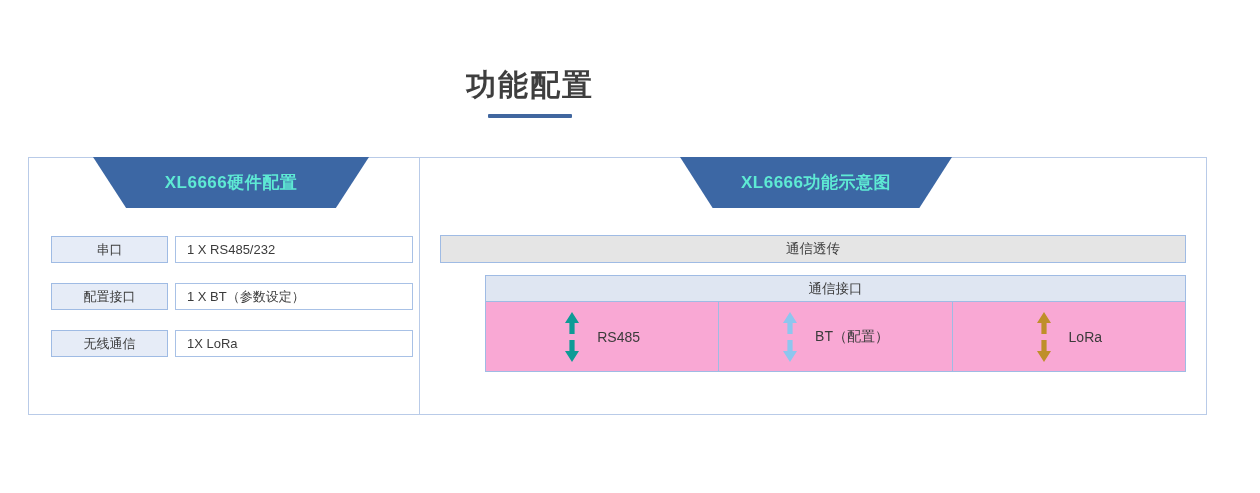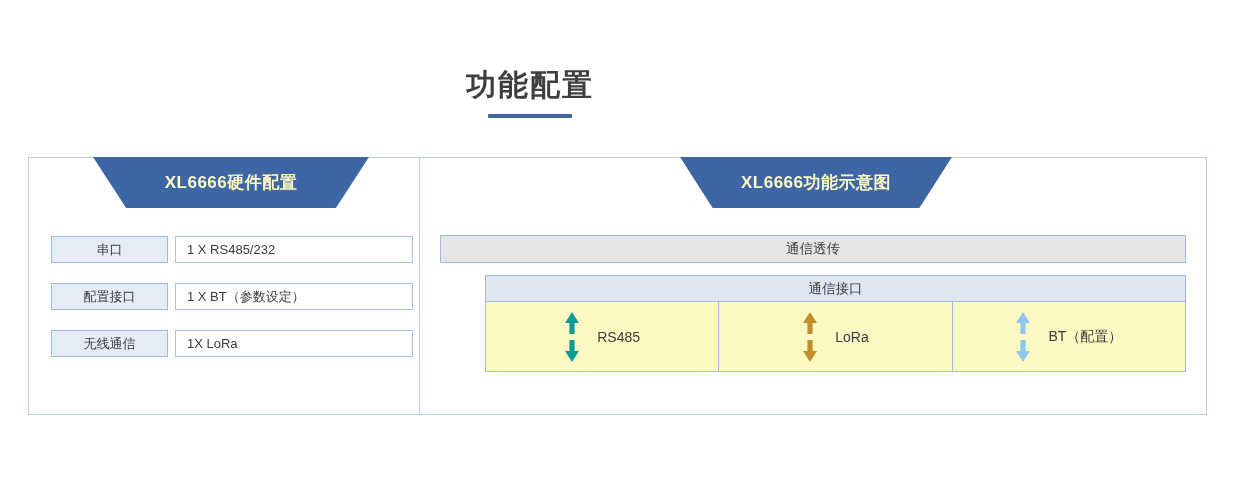--- a/index.html
+++ b/index.html
@@ -48,21 +48,21 @@
   }
   #panel-left  { left: 28px;  top: 157px; width: 405px;  height: 258px; }
   #panel-right { left: 419px; top: 157px; width: 788px;  height: 258px; }
 
   
   .banner {
     position: absolute;
     top: -1px;
     height: 51px;
     background: #3c67a4;
-    color: #fef9c3;
+    color: #5eead4;
     display: flex;
     align-items: center;
     justify-content: center;
     font-size: 17px;
     font-weight: bold;
     letter-spacing: 0.5px;
     -webkit-clip-path: polygon(0 0, 100% 0, 88% 100%, 12% 100%);
     clip-path: polygon(0 0, 100% 0, 88% 100%, 12% 100%);
   }
   #banner-left  { left: 64px;  width: 276px; }
@@ -122,21 +122,21 @@
     align-items: center;
     justify-content: center;
     font-size: 13.5px;
     color: #3b3b3b;
   }
   .bar-spacer { height: 12px; }
 
   .iface-block {
     border: 1px solid #9fbbe4;
     box-sizing: border-box;
-    background: #fef9c3;
+    background: #f9a8d4;
     margin-left: 45px;
   }
   .iface-head {
     height: 26px;
     background: #dfe6f2;
     border-bottom: 1px solid #9fbbe4;
     display: flex;
     align-items: center;
     justify-content: center;
     font-size: 13.5px;
@@ -220,34 +220,34 @@
               <polygon id="arrow-up-0" points="8,1 15,12 10.6,12 10.6,23 5.4,23 5.4,12 1,12" fill="#0e9b96"></polygon>
               <polygon id="arrow-down-0" points="8,51 15,40 10.6,40 10.6,29 5.4,29 5.4,40 1,40" fill="#0e9b96"></polygon>
             </svg>
             <span class="port-label">RS485</span>
           </div>
         </div>
 
         <div class="iface-col">
           <div class="port">
             <svg class="port-arrow" viewBox="0 0 16 52">
+              <polygon id="arrow-up-1" points="8,1 15,12 10.6,12 10.6,23 5.4,23 5.4,12 1,12" fill="#8dc6ef"></polygon>
+              <polygon id="arrow-down-1" points="8,51 15,40 10.6,40 10.6,29 5.4,29 5.4,40 1,40" fill="#8dc6ef"></polygon>
+            </svg>
+            <span class="port-label">BT（配置）</span>
+          </div>
+        </div>
+
+        <div class="iface-col">
+          <div class="port">
+            <svg class="port-arrow" viewBox="0 0 16 52">
               <polygon id="arrow-up-2" points="8,1 15,12 10.6,12 10.6,23 5.4,23 5.4,12 1,12" fill="#bf8f2a"></polygon>
               <polygon id="arrow-down-2" points="8,51 15,40 10.6,40 10.6,29 5.4,29 5.4,40 1,40" fill="#bf8f2a"></polygon>
             </svg>
             <span class="port-label">LoRa</span>
           </div>
         </div>
 
-        <div class="iface-col">
-          <div class="port">
-            <svg class="port-arrow" viewBox="0 0 16 52">
-              <polygon id="arrow-up-1" points="8,1 15,12 10.6,12 10.6,23 5.4,23 5.4,12 1,12" fill="#8dc6ef"></polygon>
-              <polygon id="arrow-down-1" points="8,51 15,40 10.6,40 10.6,29 5.4,29 5.4,40 1,40" fill="#8dc6ef"></polygon>
-            </svg>
-            <span class="port-label">BT（配置）</span>
-          </div>
-        </div>
-
       </div>
     </div>
 
   </div>
 </div>
 
 </body></html>

